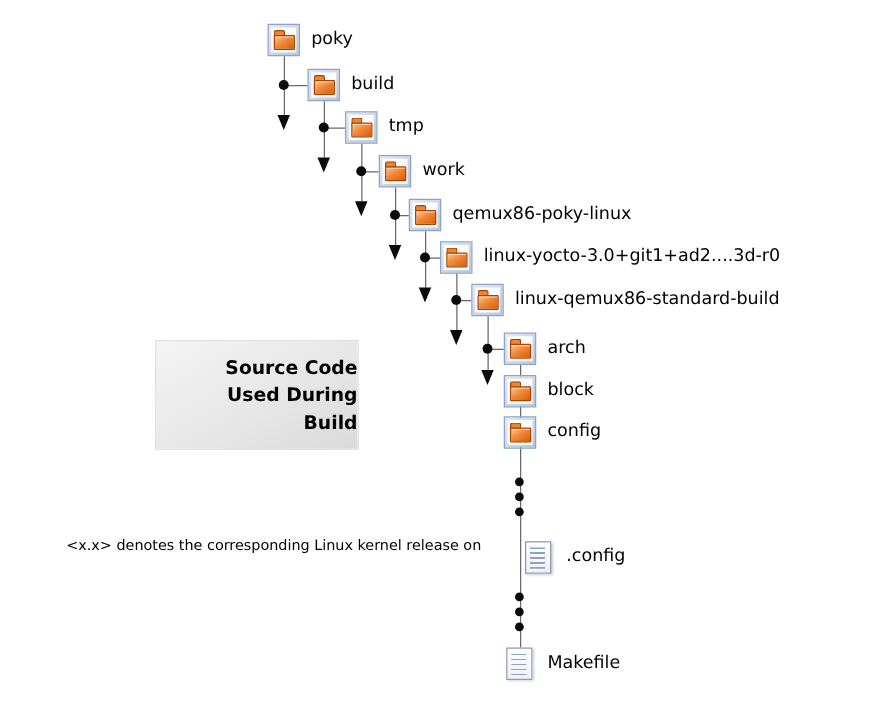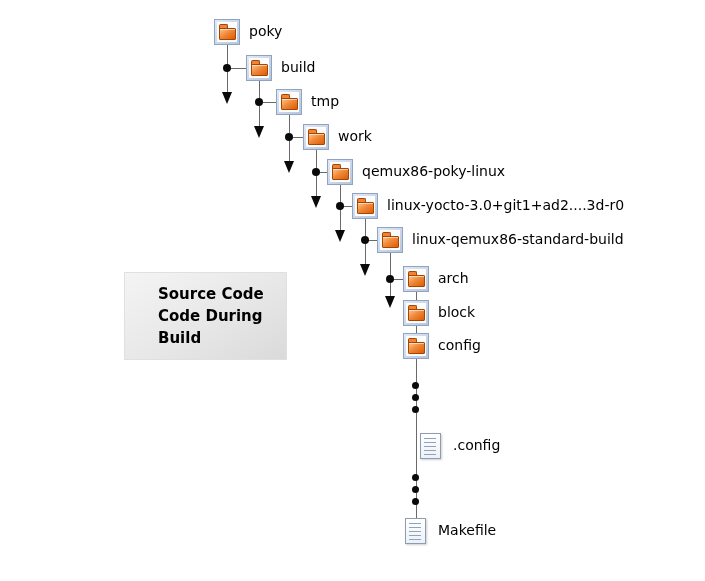--- a/index.html
+++ b/index.html
@@ -1,18 +1,18 @@
 <!DOCTYPE html>
 <html><head>
 <meta charset="utf-8">
 <style>
   html,body { margin:0; padding:0; background:#fff; }
   .stage {
     position:relative; width:705px; height:581px; background:#ffffff;
-    font-family:"DejaVu Sans", sans-serif; overflow:hidden;
+    font-family:"DejaVu Sans", sans-serif; overflow:hidden;text-align:right;
   }
 
   
   .vline { position:absolute; width:1px; background:#6a6a6a; }
   .hline { position:absolute; height:1px; background:#6a6a6a; }
   .bullet { position:absolute; width:8px; height:8px; border-radius:50%; background:#0a0a0a; }
   .dot { position:absolute; width:7px; height:7px; border-radius:50%; background:#0a0a0a; }
   .arrow-down {
     position:absolute; width:0; height:0;
     border-left:5px solid transparent; border-right:5px solid transparent;
@@ -238,20 +238,21 @@
     <div class="node-label">.config</div>
   </div>
 
   <div class="tree-node" style="left:403px;top:518px">
     <div class="file-icon"></div>
     <div class="node-label">Makefile</div>
   </div>
 
   <div class="caption-box">
     <div class="cap-line">Source Code</div>
-    <div class="cap-line">Code During</div>
+    <div class="cap-line">Used During</div>
     <div class="cap-line">Build</div>
   </div>
 
   <div class="note-block">
+    <div class="note-line">&lt;x.x&gt; denotes the corresponding Linux kernel release on</div>
   </div>
 
 </div>
 
 </body></html>

